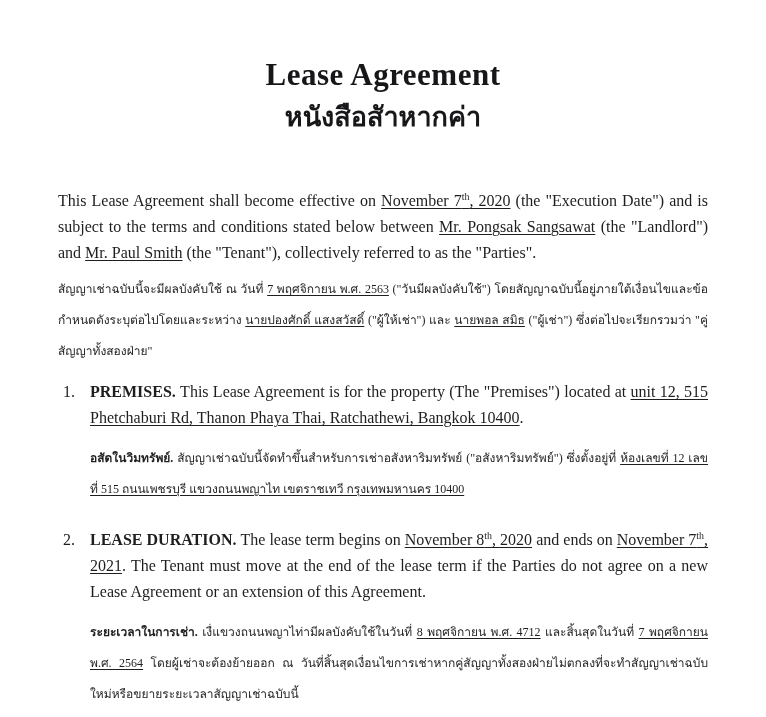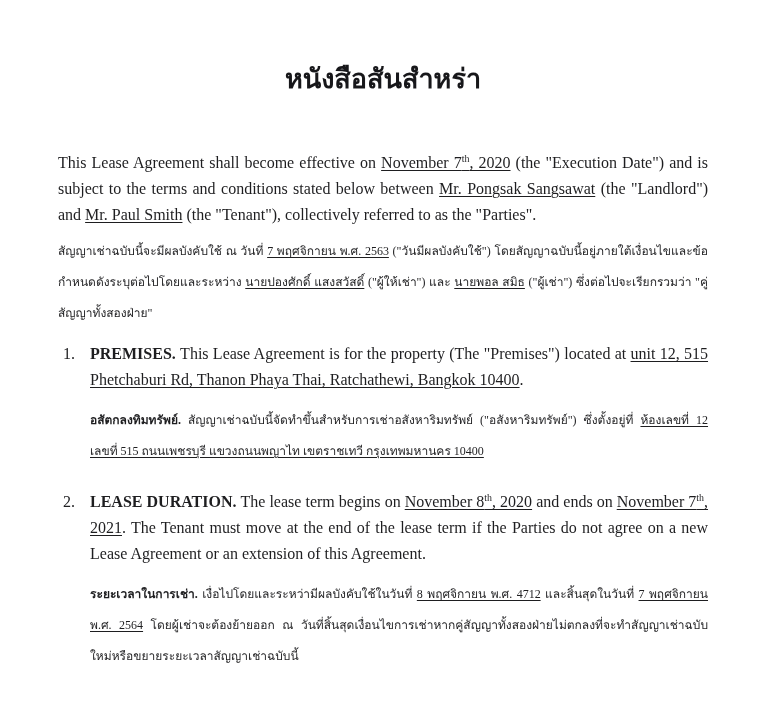--- a/index.html
+++ b/index.html
@@ -56,36 +56,37 @@
   .section .para-th { margin-top: 12px; }
   .b { font-weight: bold; margin-top: 48px; }
   .u { text-decoration: underline; text-underline-offset: 2px; text-decoration-thickness: 1px; }
   sup { font-size: 0.62em; line-height: 0; }
 </style>
 </head>
 <body>
 
 <div class="page">
 
+  <h1 class="title-en">Lease Agreement</h1>
 
-  <h2 class="title-th">หนังสือสันสำหร่า</h2>
+  <h2 class="title-th">หนังสือสัาหากค่า</h2>
 
   <p class="para-en intro-en"><span>This Lease Agreement shall become effective on </span><span class="u"><span>November 7</span><sup>th</sup><span>, 2020</span></span><span> (the "Execution Date") and is subject to the terms and conditions stated below between </span><span class="u">Mr. Pongsak Sangsawat</span><span> (the "Landlord") and </span><span class="u">Mr. Paul Smith</span><span> (the "Tenant"), collectively referred to as the "Parties".</span></p>
 
   <p class="para-th intro-th"><span>สัญญาเช่าฉบับนี้จะมีผลบังคับใช้ ณ วันที่ </span><span class="u">7 พฤศจิกายน พ.ศ. 2563</span><span> ("วันมีผลบังคับใช้") โดยสัญญาฉบับนี้อยู่ภายใต้เงื่อนไขและข้อกำหนดดังระบุต่อไปโดยและระหว่าง </span><span class="u">นายปองศักดิ์ แสงสวัสดิ์</span><span> ("ผู้ให้เช่า") และ </span><span class="u">นายพอล สมิธ</span><span> ("ผู้เช่า") ซึ่งต่อไปจะเรียกรวมว่า "คู่สัญญาทั้งสองฝ่าย"</span></p>
 
   <div class="section section-1">
     <span class="num">1.</span>
     <div class="section-body">
       <p class="para-en"><span class="b">PREMISES. </span><span>This Lease Agreement is for the property (The "Premises") located at </span><span class="u">unit 12, 515 Phetchaburi Rd, Thanon Phaya Thai, Ratchathewi, Bangkok 10400</span><span>.</span></p>
-      <p class="para-th"><span class="b">อสัตกลงทิมทรัพย์. </span><span>สัญญาเช่าฉบับนี้จัดทำขึ้นสำหรับการเช่าอสังหาริมทรัพย์ ("อสังหาริมทรัพย์") ซึ่งตั้งอยู่ที่ </span><span class="u">ห้องเลขที่ 12 เลขที่ 515 ถนนเพชรบุรี แขวงถนนพญาไท เขตราชเทวี กรุงเทพมหานคร 10400</span></p>
+      <p class="para-th"><span class="b">อสัดในวิมทรัพย์. </span><span>สัญญาเช่าฉบับนี้จัดทำขึ้นสำหรับการเช่าอสังหาริมทรัพย์ ("อสังหาริมทรัพย์") ซึ่งตั้งอยู่ที่ </span><span class="u">ห้องเลขที่ 12 เลขที่ 515 ถนนเพชรบุรี แขวงถนนพญาไท เขตราชเทวี กรุงเทพมหานคร 10400</span></p>
     </div>
   </div>
 
   <div class="section section-2">
     <span class="num">2.</span>
     <div class="section-body">
       <p class="para-en"><span class="b">LEASE DURATION. </span><span>The lease term begins on </span><span class="u"><span>November 8</span><sup>th</sup><span>, 2020</span></span><span> and ends on </span><span class="u"><span>November 7</span><sup>th</sup><span>, 2021</span></span><span>. The Tenant must move at the end of the lease term if the Parties do not agree on a new Lease Agreement or an extension of this Agreement.</span></p>
-      <p class="para-th"><span class="b">ระยะเวลาในการเช่า. </span><span>เงื่อไปโดยและระหว่ามีผลบังคับใช้ในวันที่ </span><span class="u">8 พฤศจิกายน พ.ศ. 4712</span><span> และสิ้นสุดในวันที่ </span><span class="u">7 พฤศจิกายน พ.ศ. 2564</span><span> โดยผู้เช่าจะต้องย้ายออก ณ วันที่สิ้นสุดเงื่อนไขการเช่าหากคู่สัญญาทั้งสองฝ่ายไม่ตกลงที่จะทำสัญญาเช่าฉบับใหม่หรือขยายระยะเวลาสัญญาเช่าฉบับนี้</span></p>
+      <p class="para-th"><span class="b">ระยะเวลาในการเช่า. </span><span>เงื่แขวงถนนพญาไท่ามีผลบังคับใช้ในวันที่ </span><span class="u">8 พฤศจิกายน พ.ศ. 4712</span><span> และสิ้นสุดในวันที่ </span><span class="u">7 พฤศจิกายน พ.ศ. 2564</span><span> โดยผู้เช่าจะต้องย้ายออก ณ วันที่สิ้นสุดเงื่อนไขการเช่าหากคู่สัญญาทั้งสองฝ่ายไม่ตกลงที่จะทำสัญญาเช่าฉบับใหม่หรือขยายระยะเวลาสัญญาเช่าฉบับนี้</span></p>
     </div>
   </div>
 
 </div>
 
 </body></html>

